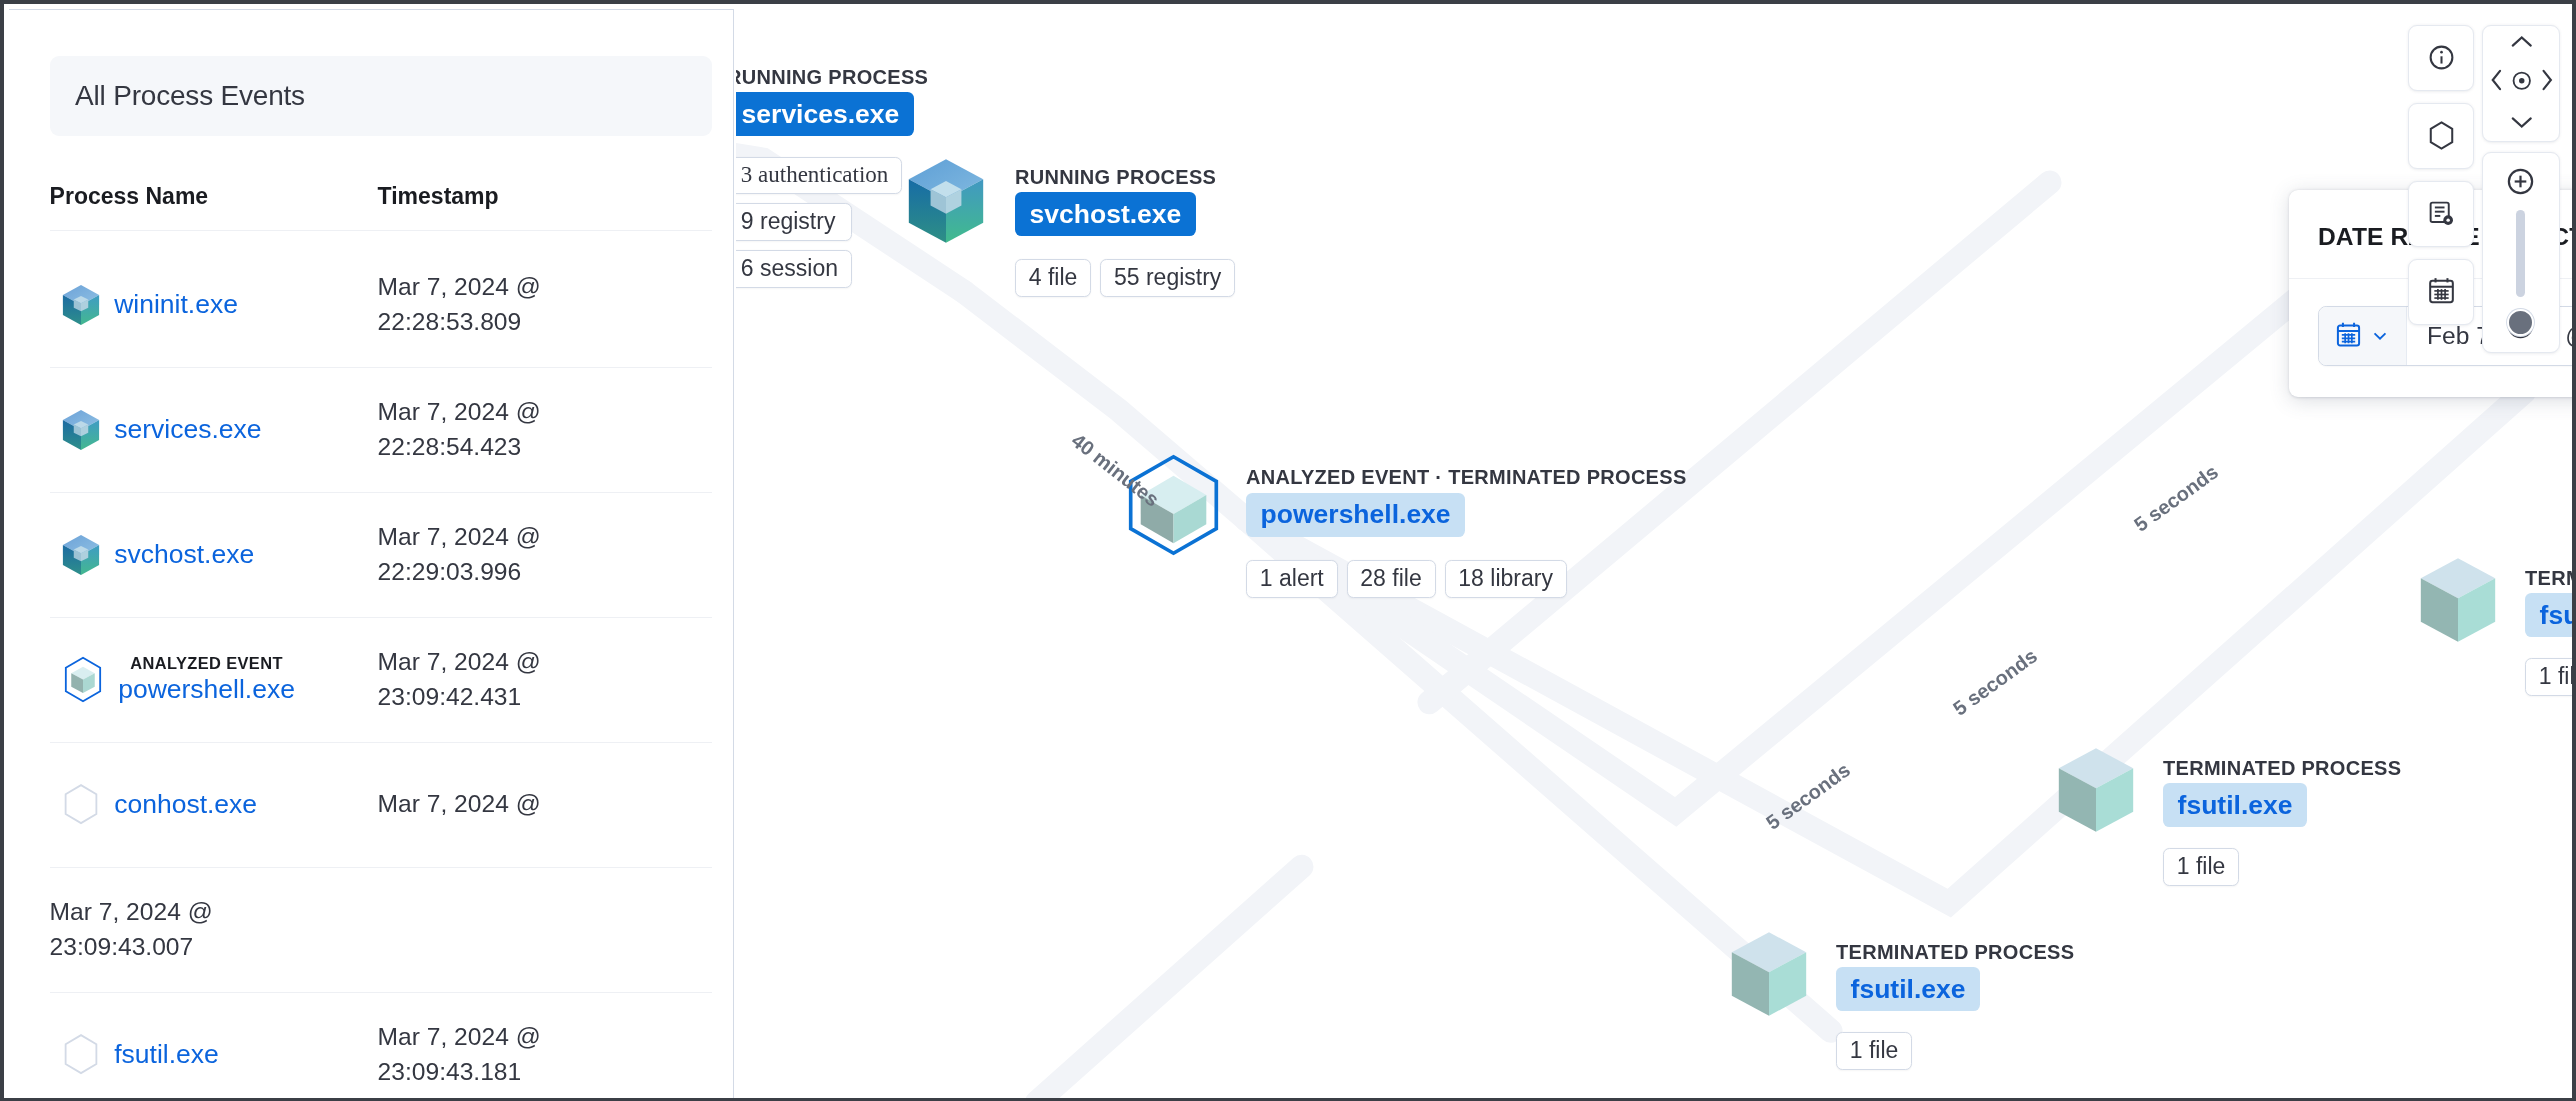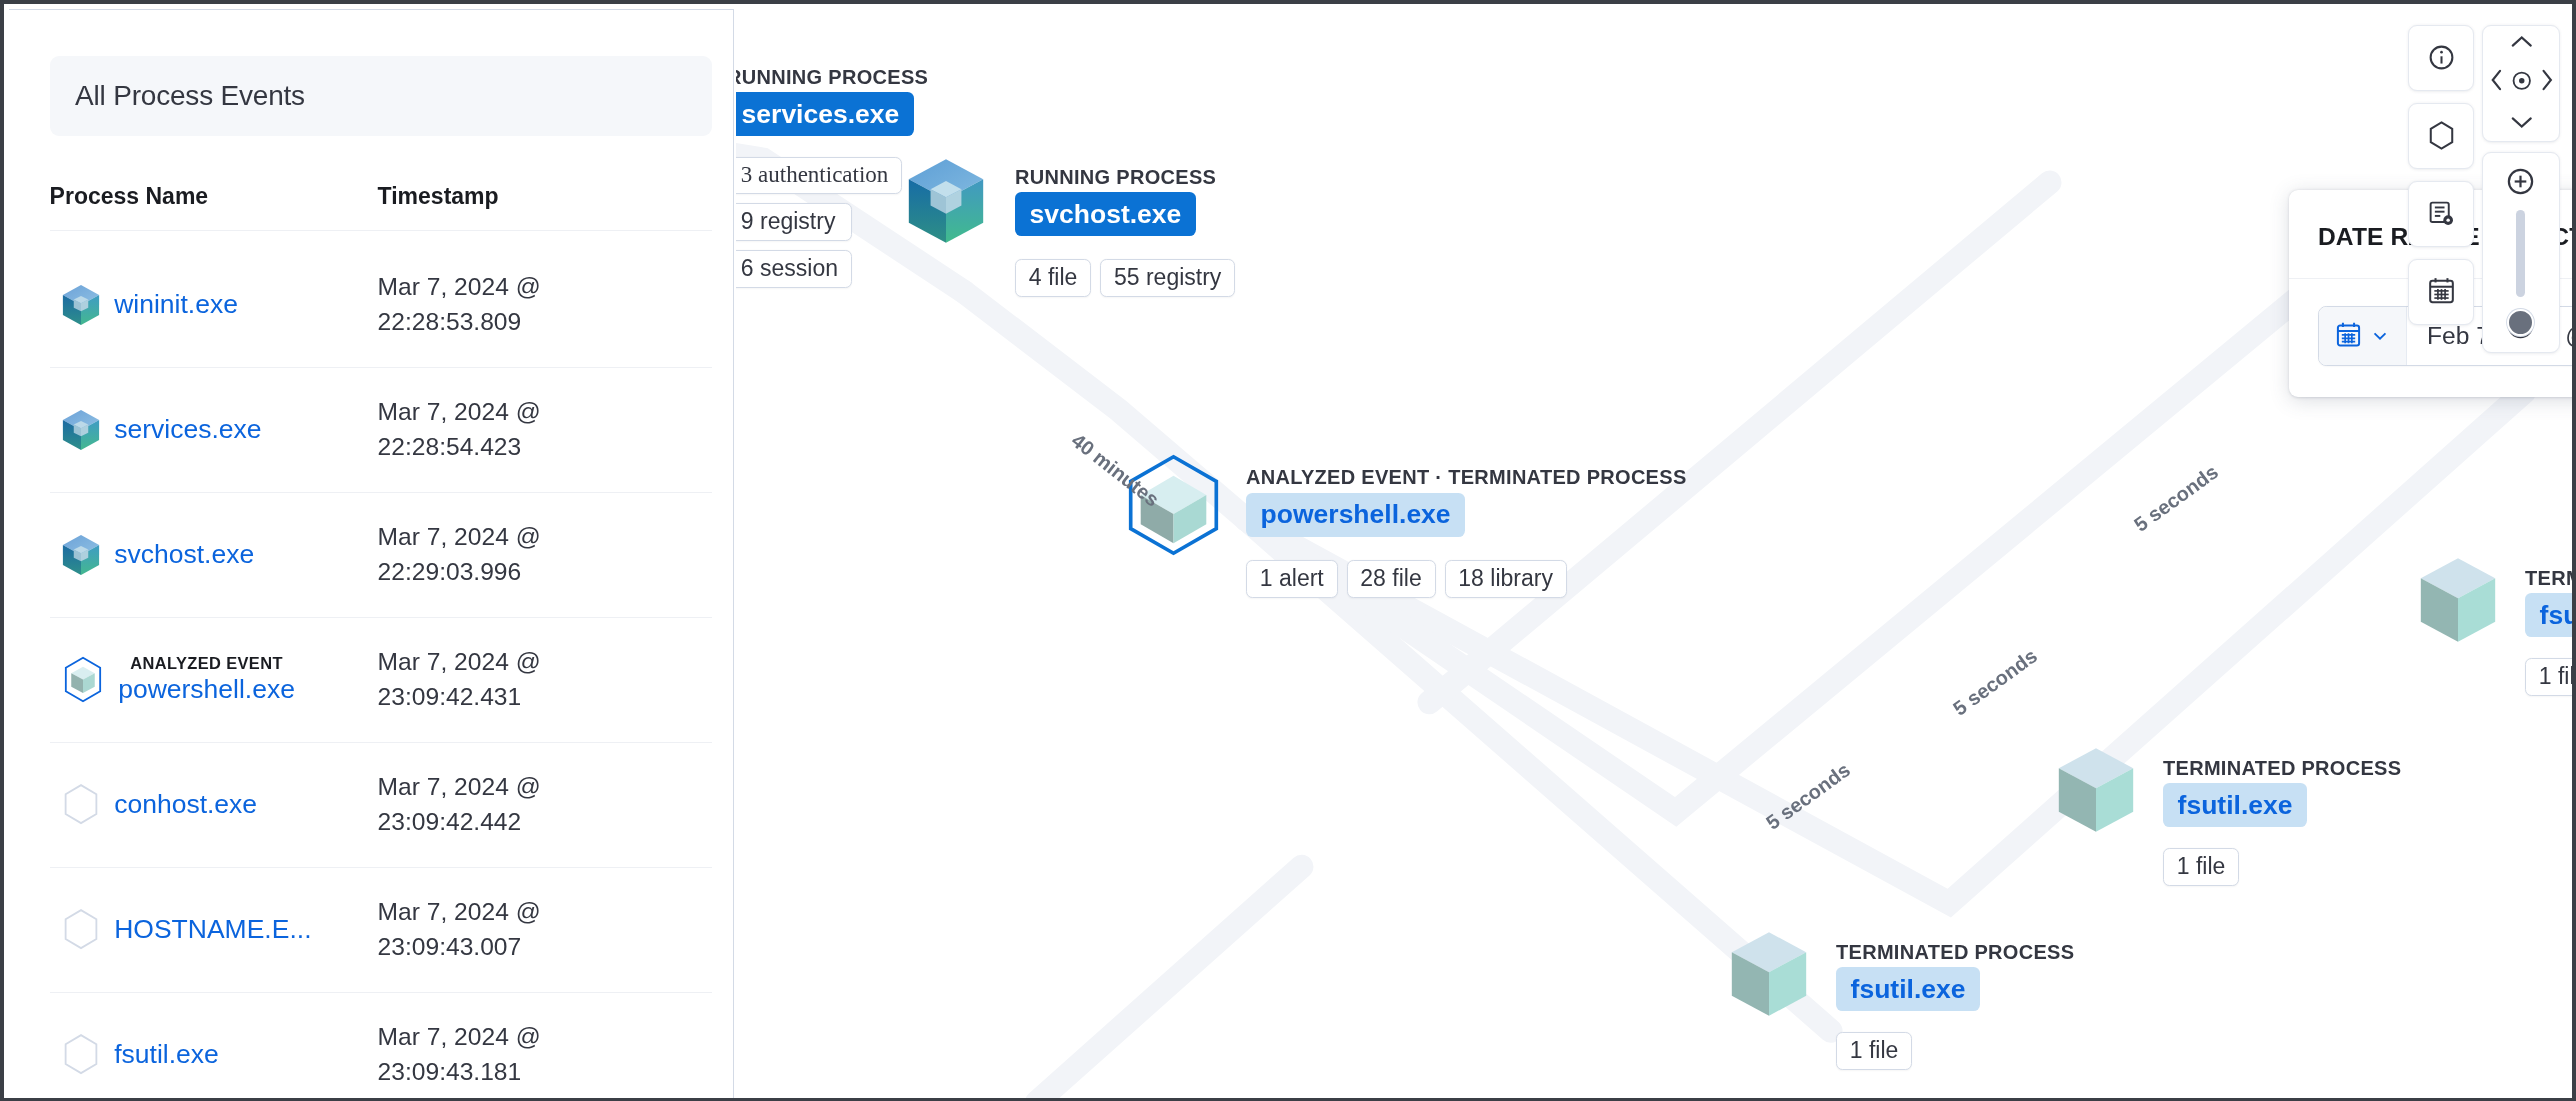--- a/index.html
+++ b/index.html
@@ -404,35 +404,24 @@
             <svg viewBox="0 0 42 48">
                 <polygon points="21,2 38,12 38,34 21,44 4,34 4,12" fill="none" stroke="#d3dae6" stroke-width="2"></polygon>
               </svg>
           </span>
           <span class="proc-text">
             <span class="proc-name">conhost.exe</span>
           </span>
         </div>
         <div class="cell-time">
           <div>Mar 7, 2024 @</div>
-          <div>23:09:42.442</div>
         </div>
       </div>
 
       <div class="row">
-        <div class="cell-process">
-          <span class="hexo">
-            <svg viewBox="0 0 42 48">
-                <polygon points="21,2 38,12 38,34 21,44 4,34 4,12" fill="none" stroke="#d3dae6" stroke-width="2"></polygon>
-              </svg>
-          </span>
-          <span class="proc-text">
-            <span class="proc-name">HOSTNAME.E...</span>
-          </span>
-        </div>
         <div class="cell-time">
           <div>Mar 7, 2024 @</div>
           <div>23:09:43.007</div>
         </div>
       </div>
 
       <div class="row">
         <div class="cell-process">
           <span class="hexo">
             <svg viewBox="0 0 42 48">

